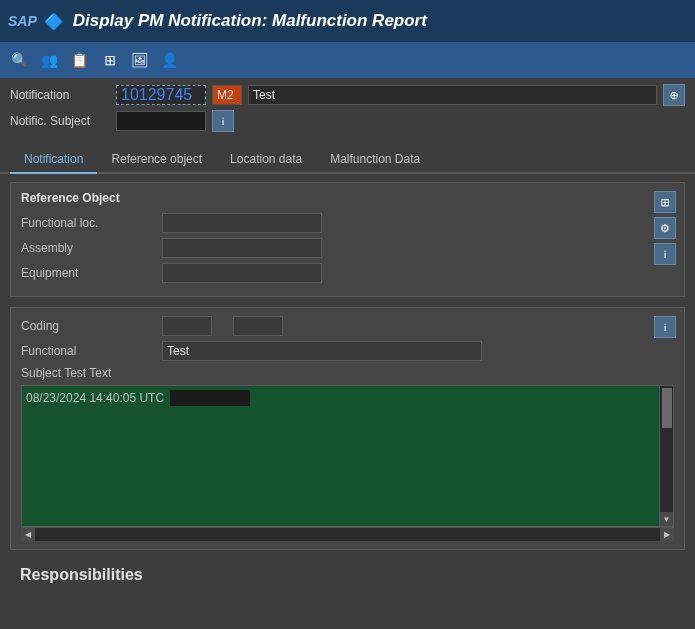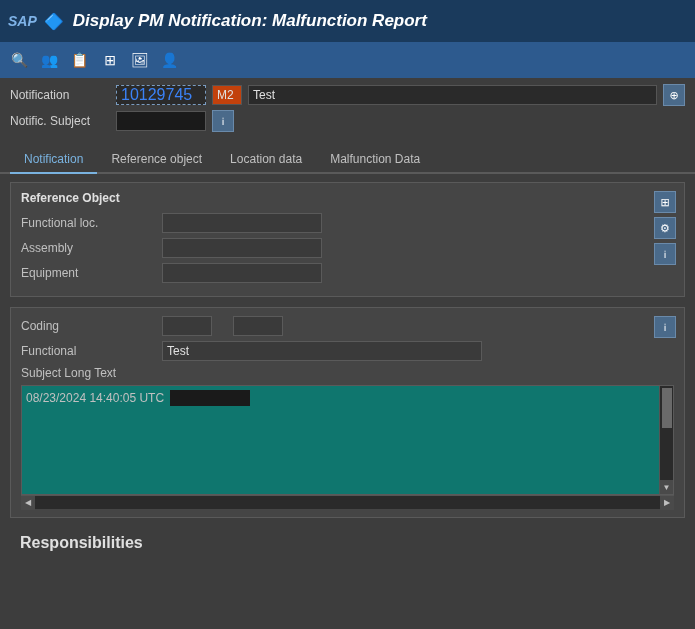--- a/index.html
+++ b/index.html
@@ -216,22 +216,22 @@
     .subject-icon {
       position: absolute;
       right: 8px;
       top: 8px;
     }
 
     
     .long-text-container {
       position: relative;
       border: 1px solid #5a5a5a;
-      background: #0f766e;
-      height: 110px;
+      background: #14532d;
+      height: 142px;
       overflow: hidden;
     }
     .long-text-content {
       padding: 4px;
       color: #c0c0c0;
       font-size: 12px;
     }
     .long-text-timestamp {
       display: flex;
       align-items: center;
@@ -384,21 +384,21 @@
     <div class="field-row">
       <span class="field-label">Coding</span>
       <input class="field-input-small" value="" readonly="" style="">
       <input class="field-input-small" value="" readonly="" style="">
     </div>
     <div class="field-row">
       <span class="field-label">Functional</span>
       <input class="field-input-wide" readonly="" value="Test" style="">
     </div>
     <div class="field-row">
-      <span class="field-label">Subject Long Text</span>
+      <span class="field-label">Subject Test Text</span>
     </div>
     <div class="long-text-container">
       <div class="long-text-content">
         <div class="long-text-timestamp">
           <span>08/23/2024 14:40:05 UTC</span>
           <div class="user-black"></div>
         </div>
       </div>
       <div class="scrollbar-v">
         <div class="scrollbar-thumb"></div>

